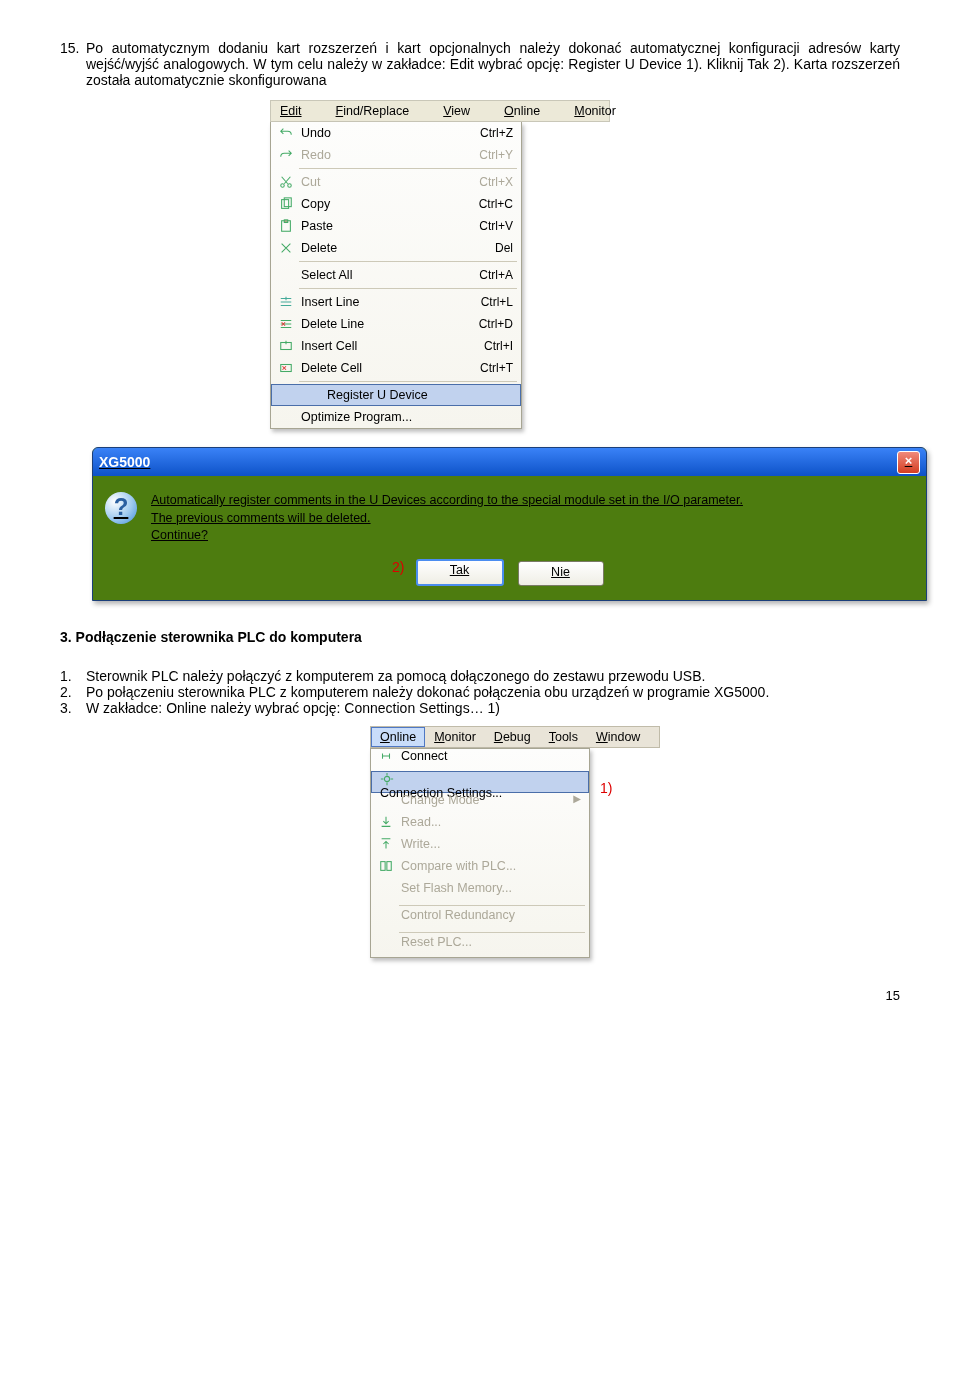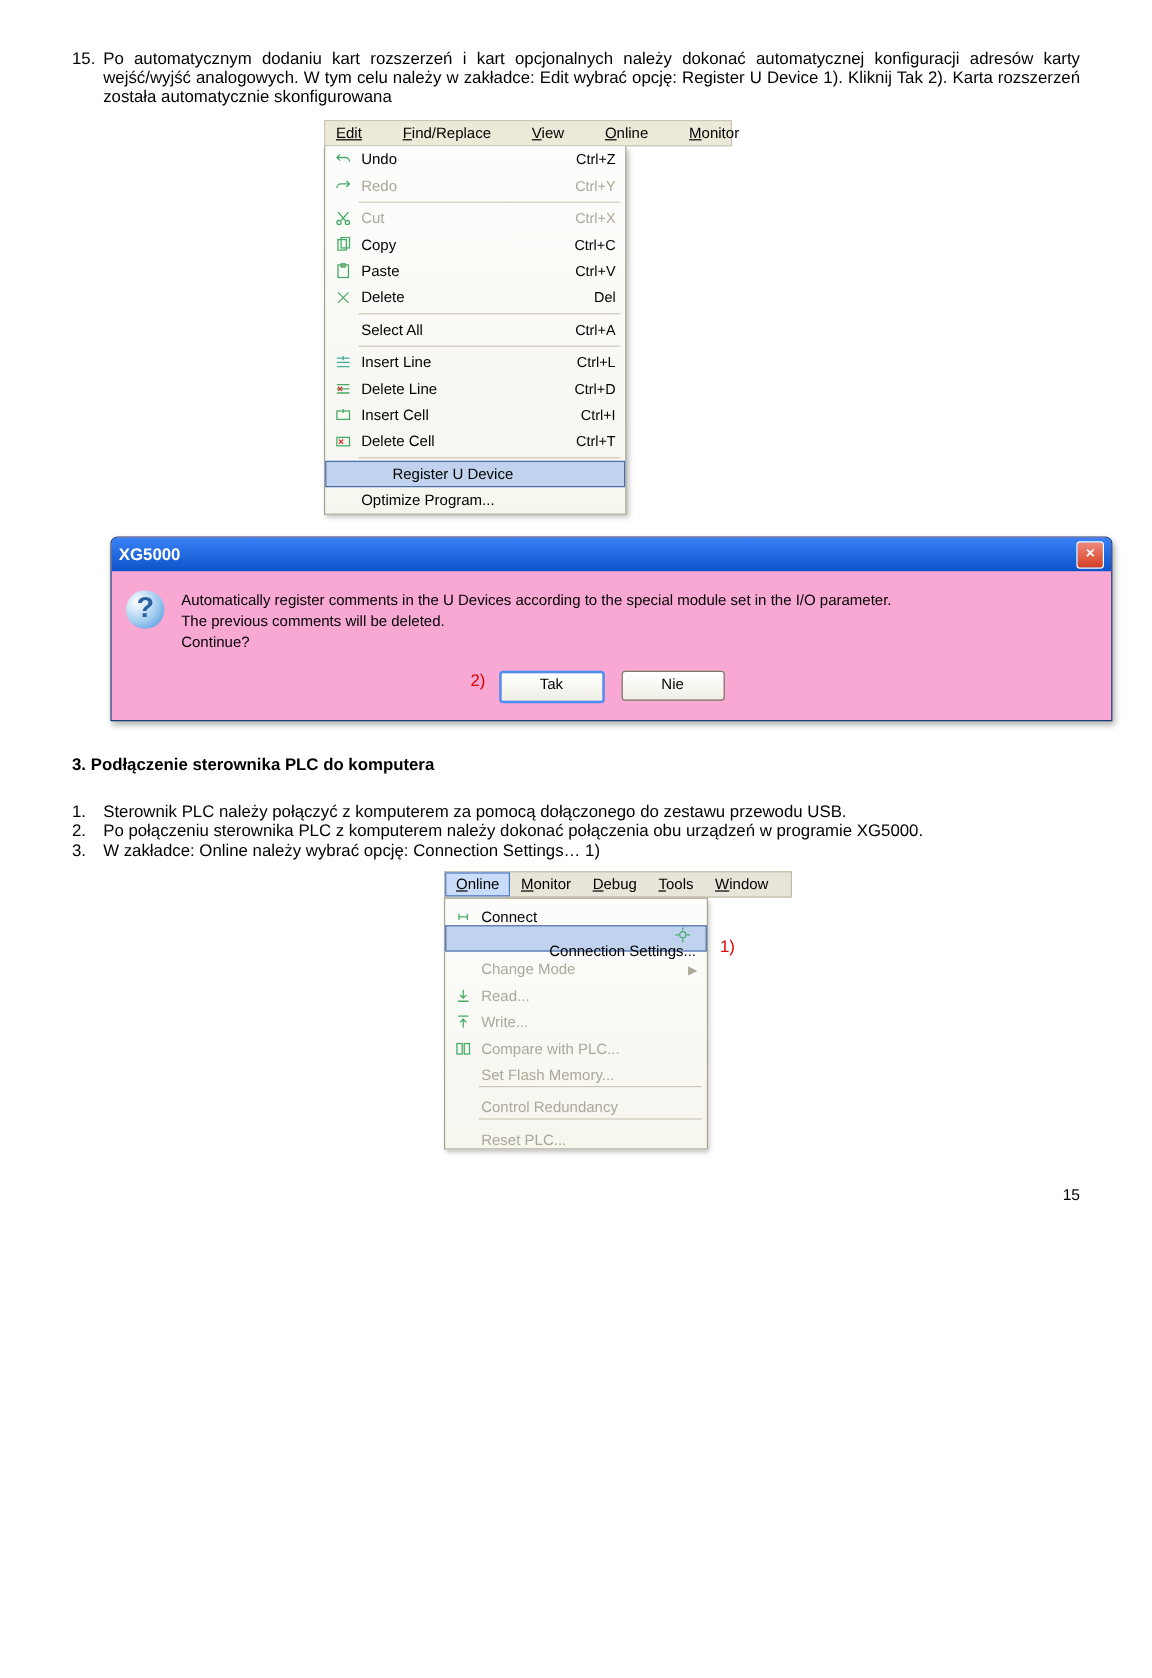--- a/index.html
+++ b/index.html
@@ -46,45 +46,46 @@
   .menu .row.sel { background:#c1d2ee; border:1px solid #4a6ea9; height:20px;padding-left:29px; }
   .annot-1 {
     position:absolute; color:#d00; font-size:14px;
   }
 
   
   .dlg-wrap { margin: 6px 0 26px 32px; width: 835px; position:relative; }
   .dlg {
     border:1px solid #1b3f7a;
     font-size:13px;
-    background:#f9a8d4;
+    background:#4d7c0f;
     box-shadow: 2px 3px 5px rgba(0,0,0,.3);
     border-radius:6px 6px 0 0;
     overflow:hidden;
+    text-decoration:underline;
   }
   .dlg .titlebar {
     height:28px; background:linear-gradient(#3a82f7,#0d52c8);
     display:flex; align-items:center; color:#fff; font-weight:bold;
     padding:0 6px; font-size:14px;
   }
   .dlg .titlebar .sp { flex:1; }
   .dlg .closebtn {
     width:21px; height:21px; background:linear-gradient(#f08a7c,#d43e22);
     border:1px solid #fff; border-radius:3px; color:#fff; text-align:center;
     font-weight:bold; font-size:13px; line-height:18px;
   }
   .dlg .body { display:flex; padding:16px 12px 6px 12px; }
   .dlg .qicon {
     width:32px; height:32px; border-radius:50%;
     background:radial-gradient(circle at 30% 30%, #fff, #9ecaf0 55%, #3d8bd8);
     color:#2a5fa0; font-weight:bold; font-size:24px; line-height:30px; text-align:center;
     margin-right:14px; flex:0 0 32px;
   }
   .dlg .msg { font-size:12.5px; line-height:1.4; }
-  .dlg .btns { display:flex; justify-content:center; gap:14px; padding:8px 0 14px 0; }
+  .dlg .btns { display:flex; justify-content:center; gap:14px; padding:8px 0 14px 0;align-items:flex-end; }
   .dlg .btn {
     width:84px; height:23px; border:1px solid #7a7a66;
     background:linear-gradient(#fff,#efeee5); font-size:12.5px;
     border-radius:3px; text-align:center; line-height:21px;
   }
   .dlg .btn.def { border:2px solid #4b8df0; line-height:19px; }
   .annot-2 {
     position:absolute; color:#d00; font-size:14px;
   }
 
@@ -94,21 +95,21 @@
     display:flex; font-size:12.5px; background:#e9e4d8;
     border:1px solid #c0bba9; color:#000;
   }
   .menubar2 span { padding:3px 9px; }
   .menubar2 span.active { background:#c9ddfa; border:1px solid #4f78c4; padding:2px 8px; }
   .menu2 {
     border:1px solid #a7a593; background:linear-gradient(#fdfdfc,#f6f5ee);
     font-size:12.5px; width:218px;
     box-shadow: 2px 3px 4px rgba(0,0,0,.25);
   }
-  .menu2 .row { display:flex; align-items:flex-end; height:22px; padding:0 8px 0 4px;}
+  .menu2 .row { display:flex; align-items:flex-start; height:22px; padding:0 8px 0 4px;}
   .menu2 .row .ic { width:22px; display:flex;align-items:center;justify-content:center;color:#777;}
   .menu2 .row .lbl { flex:1; padding-left:4px;}
   .menu2 .row .arrow { color:#000; font-size:10px;}
   .menu2 .row.dis .lbl,.menu2 .row.dis .ic,.menu2 .row.dis .arrow{ color:#aca899;}
   .menu2 .row.sel { background:#c1d2ee; border:1px solid #4a6ea9; height:20px;flex-direction:column;}
   .menu2 .sep { height:1px; background:#cdc9b8; margin:2px 4px 2px 28px;}
 
   .page-num { text-align:right; font-size:13px; margin-top:20px; }
 
   svg { display:block; }

